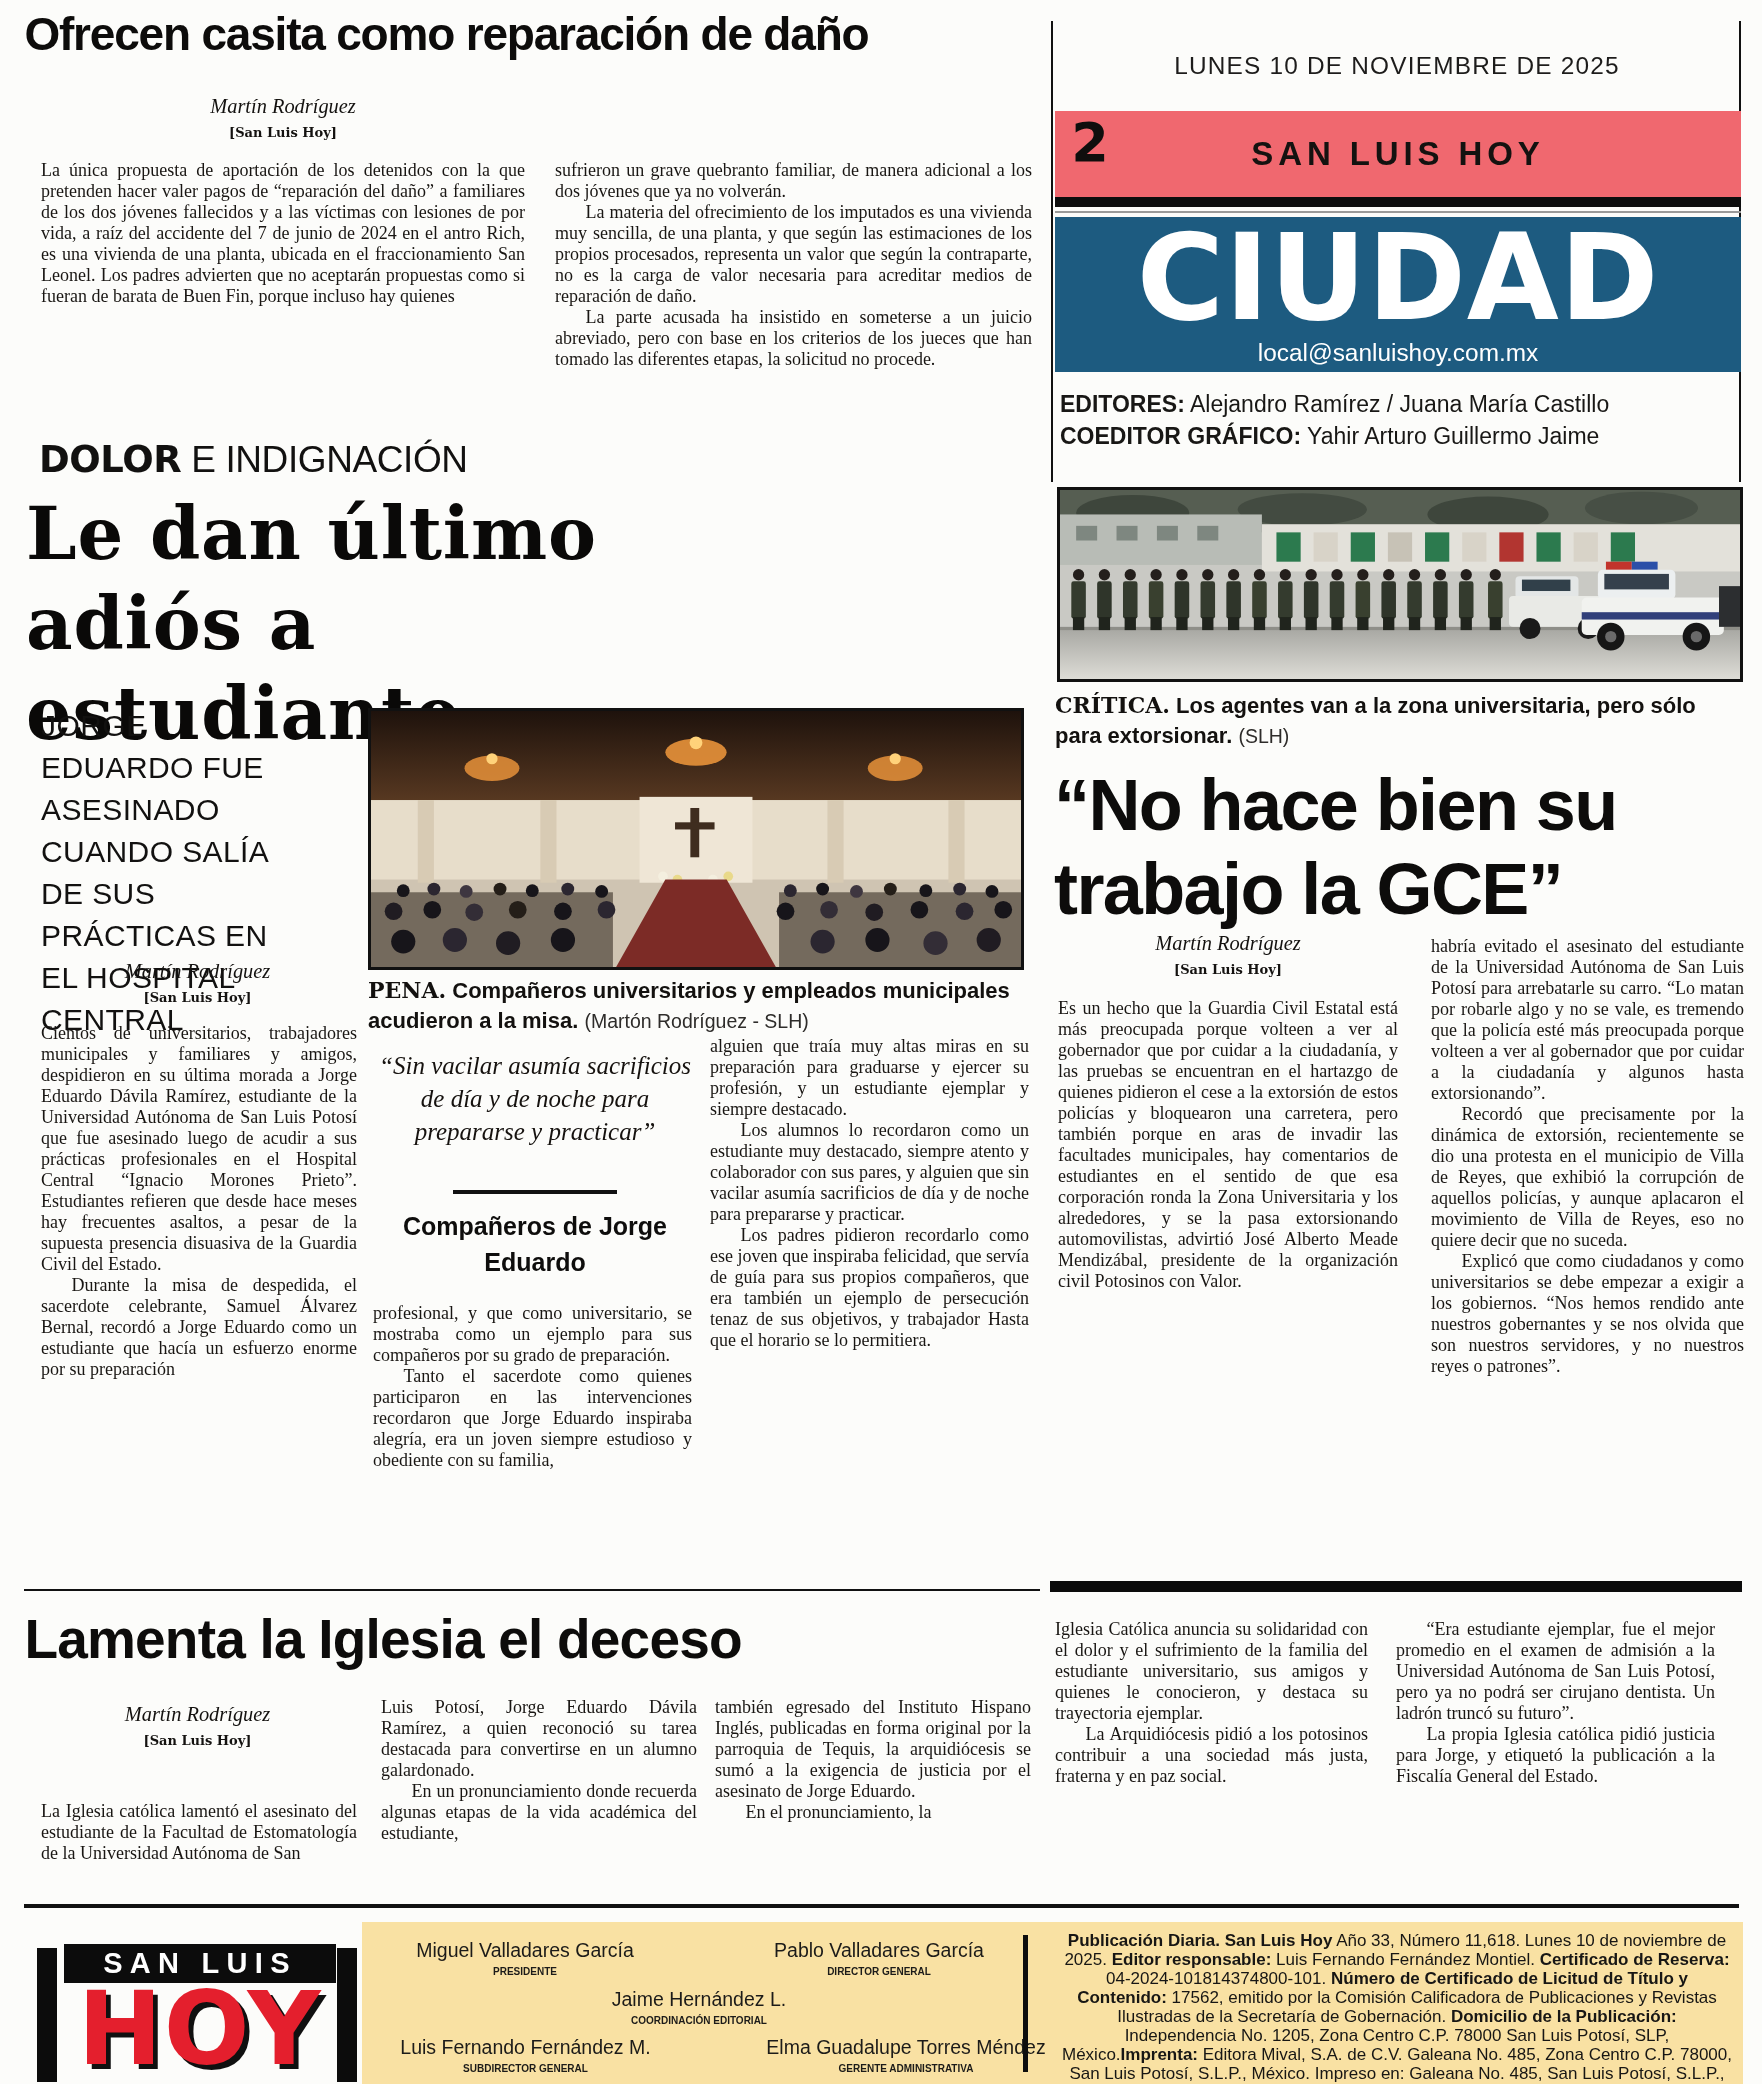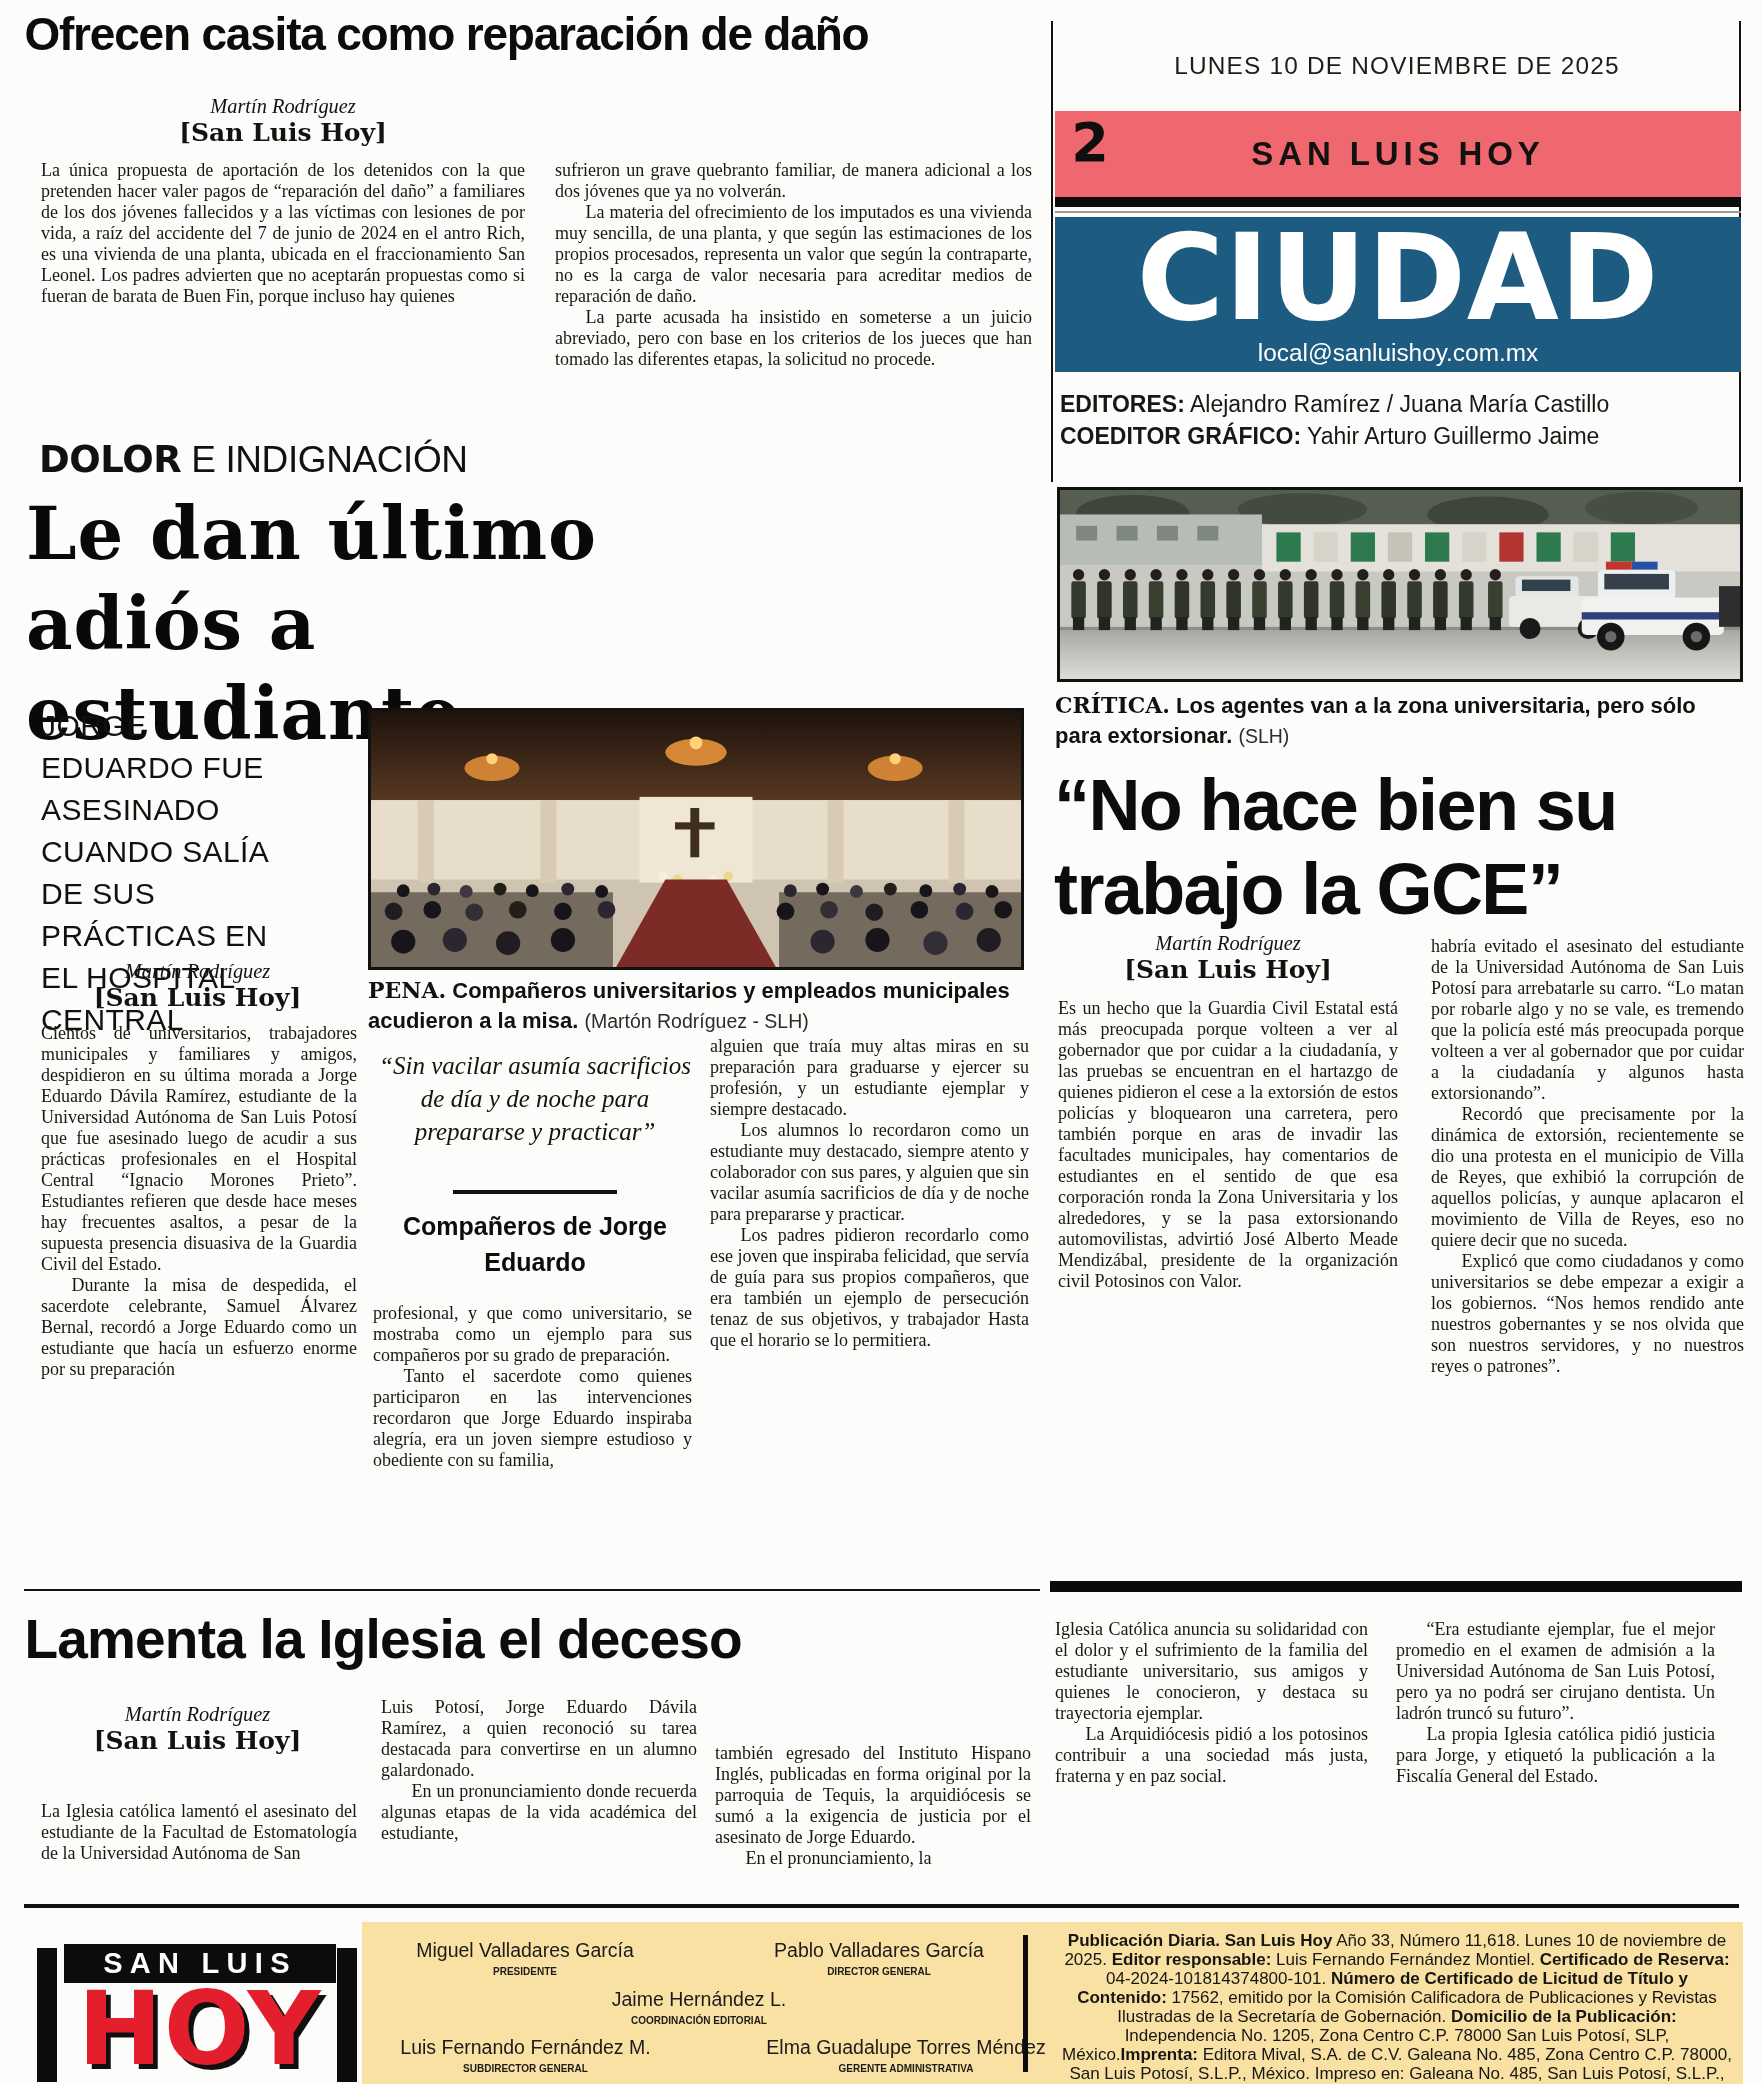--- a/index.html
+++ b/index.html
@@ -7,21 +7,21 @@
   .page { position:relative; width:1763px; height:2084px; background:#fcfcfa; margin:0 auto; overflow:hidden; color:#161412; }
   .abs { position:absolute; }
 
   
   .hl-sans { font-family:"Liberation Sans", sans-serif; font-weight:bold; color:#0d0c0b; }
   .hl-serif { font-family:"DejaVu Serif", serif; font-weight:bold; color:#0a0908; }
 
   
   .byline { text-align:center; font-family:"Liberation Serif", serif; color:#141210; }
   .byline .name { display:block; font-style:italic; font-size:20.4px; line-height:24.4px; }
-  .byline .org { display:block; font-family:"DejaVu Serif", serif; font-weight:bold; font-size:25px; line-height:24.4px; margin-top:2.4px; }
+  .byline .org { display:block; font-family:"DejaVu Serif", serif; font-weight:bold; font-size:13px; line-height:24.4px; margin-top:2.4px; }
 
   
   .body-text { font-family:"Liberation Serif", serif; font-size:18px; line-height:21px; color:#191613; overflow:hidden; }
   .body-text p { margin:0; text-align:justify; }
   .body-text p.ind { text-indent:1.7em; }
 
   
   .caption { font-family:"Liberation Sans", sans-serif; font-weight:bold; font-size:22px; line-height:30px; color:#13110f; }
   .caption .lead { font-family:"DejaVu Serif", serif; font-weight:bold; }
   .caption .credit { font-weight:normal; font-size:19.5px; color:#2e2c2a; }
@@ -386,21 +386,21 @@
     <span class="org">[San Luis Hoy]</span>
   </div>
 
   <div class="abs body-text" style="left:41px; top:1801px; width:316px; height:99px;">
       <p>La Iglesia católica lamentó el asesinato del estudiante de la Facultad de Estomatología de la Universidad Autónoma de San</p>
     </div>
   <div class="abs body-text" style="left:381px; top:1697px; width:316px; height:204px;">
       <p>Luis Potosí, Jorge Eduardo Dávila Ramírez, a quien reconoció su tarea destacada para convertirse en un alumno galardonado.</p>
       <p class="ind">En un pronunciamiento donde recuerda algunas etapas de la vida académica del estudiante,</p>
     </div>
-  <div class="abs body-text" style="left:715px; top:1697px; width:316px; height:204px;margin-top:46px;">
+  <div class="abs body-text" style="left:715px; top:1697px; width:316px; height:204px;">
       <p>también egresado del Instituto Hispano Inglés, publicadas en forma original por la parroquia de Tequis, la arquidiócesis se sumó a la exigencia de justicia por el asesinato de Jorge Eduardo.</p>
       <p class="ind">En el pronunciamiento, la</p>
     </div>
   <div class="abs body-text" style="left:1055px; top:1619px; width:313px; height:282px;">
       <p>Iglesia Católica anuncia su solidaridad con el dolor y el sufrimiento de la familia del estudiante universitario, sus amigos y quienes le conocieron, y destaca su trayectoria ejemplar.</p>
       <p class="ind">La Arquidiócesis pidió a los potosinos contribuir a una sociedad más justa, fraterna y en paz social.</p>
     </div>
   <div class="abs body-text" style="left:1396px; top:1619px; width:319px; height:282px;">
       <p class="ind">“Era estudiante ejemplar, fue el mejor promedio en el examen de admisión a la Universidad Autónoma de San Luis Potosí, pero ya no podrá ser cirujano dentista. Un ladrón truncó su futuro”.</p>
       <p class="ind">La propia Iglesia católica pidió justicia para Jorge, y etiquetó la publicación a la Fiscalía General del Estado.</p>

